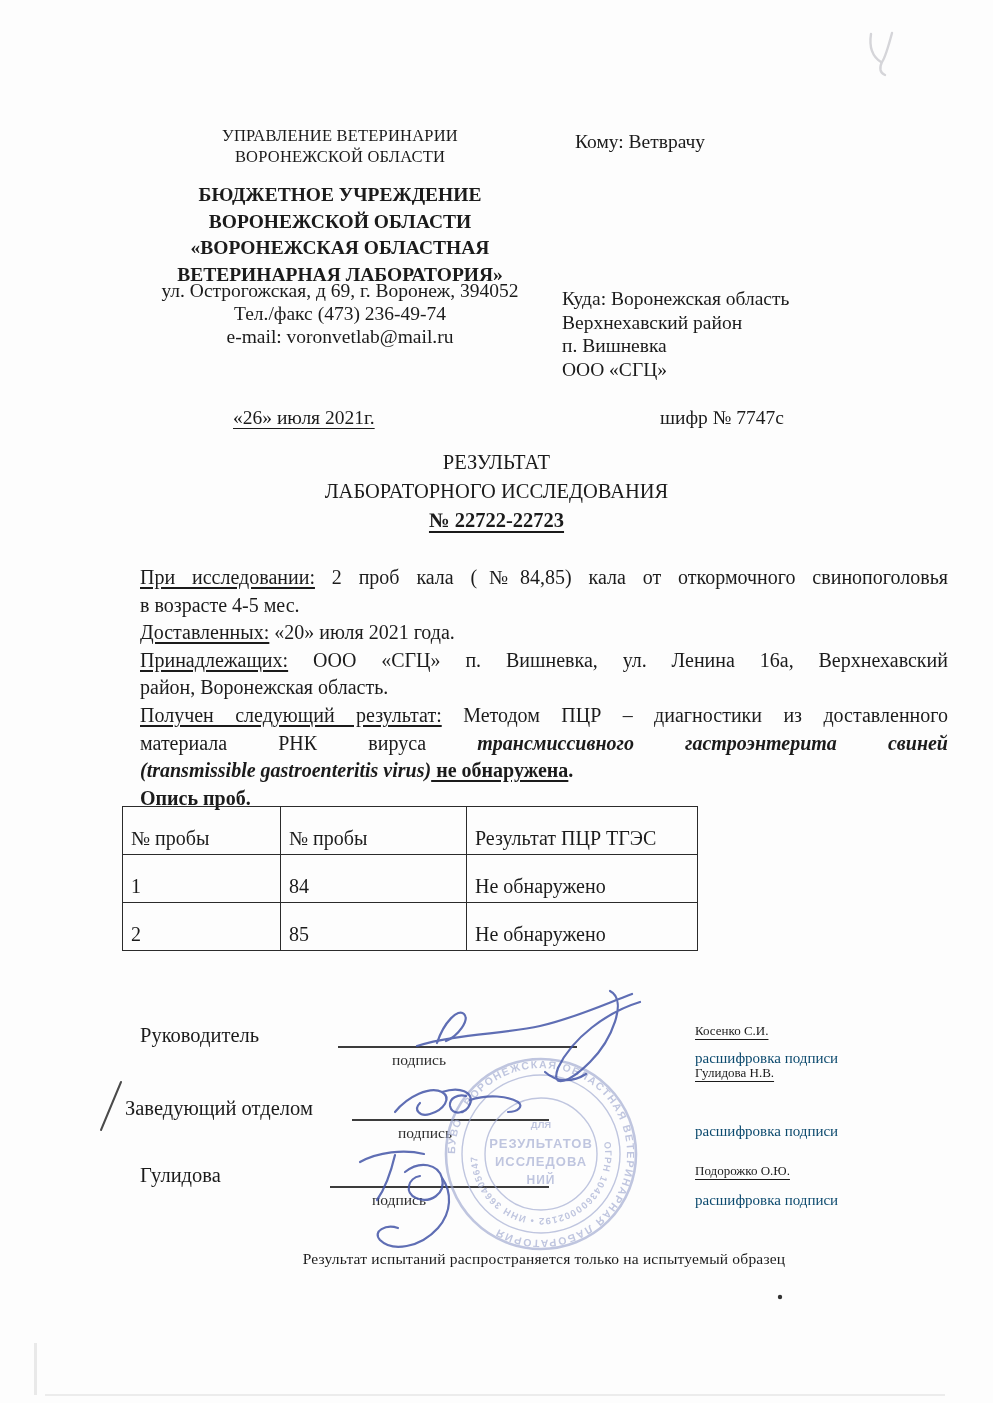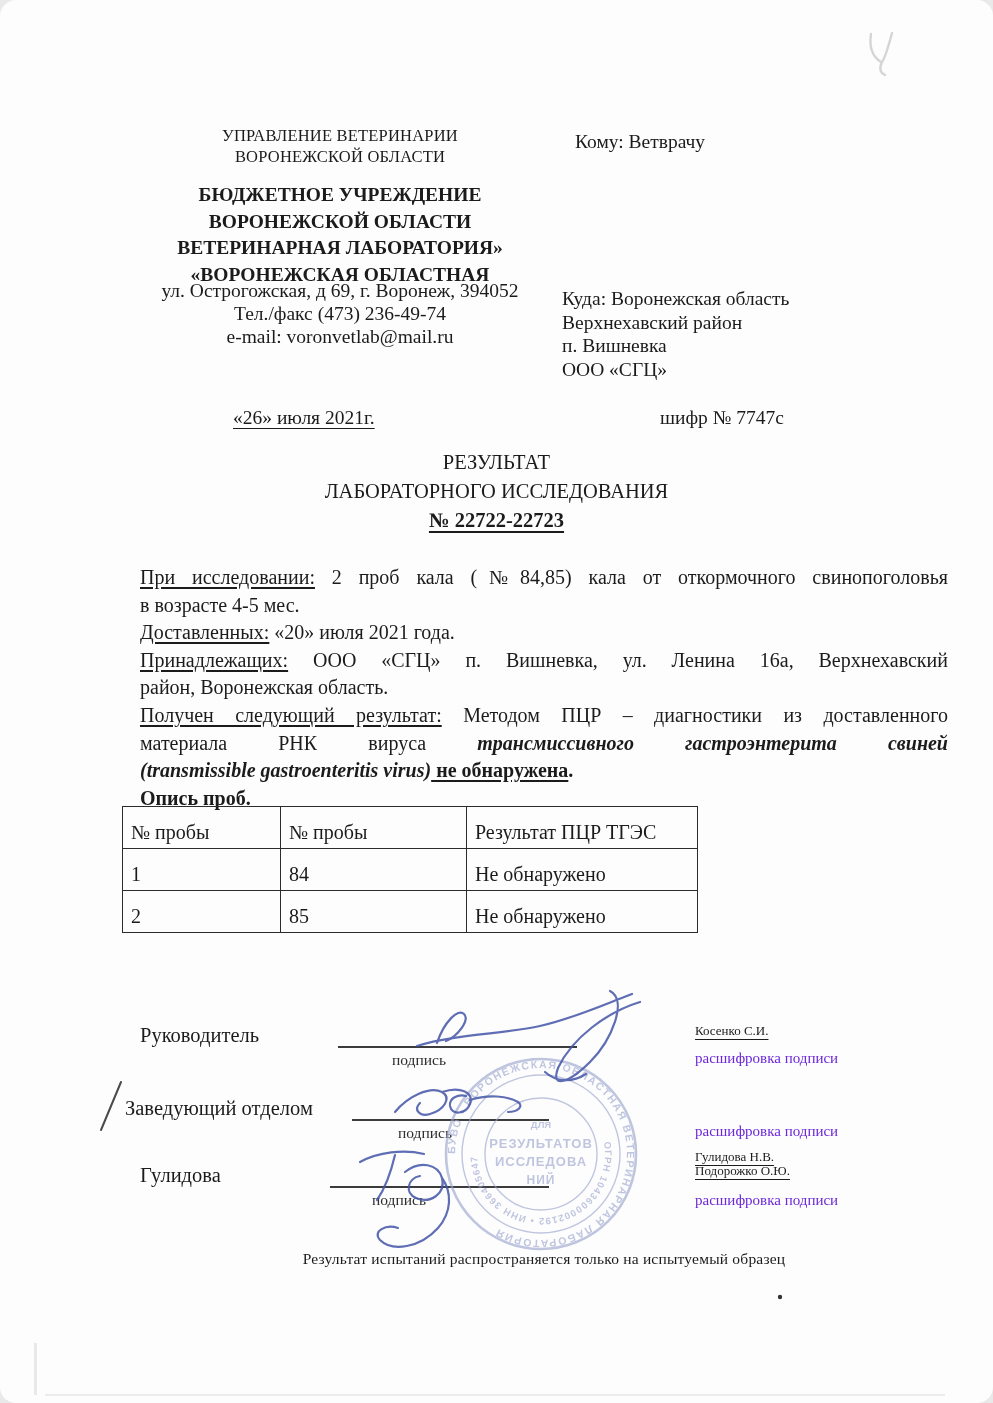--- a/index.html
+++ b/index.html
@@ -4,21 +4,20 @@
 <style>
   html,body{margin:0;padding:0;background:#e9e9e9;}
   .page{
     position:relative;
     width:993px;height:1403px;
     margin:0 auto;
     background:#fdfdfd;
     font-family:"Liberation Serif", serif;
     color:#1b1b1b;
     overflow:hidden;
-    border-radius:16px;
   }
   .abs{position:absolute;}
   
   .dept{left:140px;top:125px;width:400px;font-size:16.5px;line-height:21px;text-align:center;letter-spacing:.2px;}
   .recipient{left:575px;top:131px;font-size:19.5px;}
   .org{left:140px;top:182px;width:400px;font-size:19.5px;font-weight:bold;line-height:26.5px;text-align:center;}
   .addr{left:140px;top:279px;width:400px;font-size:19.5px;line-height:23px;text-align:center;}
   .addr-small{left:140px;top:352px;width:400px;font-size:13.5px;line-height:15.5px;text-align:center;}
   .dest{left:562px;top:287px;font-size:19.5px;line-height:23.5px;}
   .doc-date{left:233px;top:407px;font-size:19.5px;text-decoration:underline;text-underline-offset:4px;}
@@ -29,48 +28,48 @@
   
   .body-text{left:140px;top:564px;width:808px;font-size:20px;line-height:27.6px;}
   .jline{text-align:justify;text-align-last:justify;}
   .line{text-align:left;}
   .lead{text-decoration:underline;text-underline-offset:3px;text-align:center;}
   .bi{font-weight:bold;font-style:italic;}
   .bu{font-weight:bold;text-decoration:underline;text-underline-offset:3px;}
   .bold{font-weight:bold;}
   
   .samples{left:122px;top:806px;border-collapse:collapse;font-size:20px;}
-  .samples td,.samples th{border:1.6px solid #2b2b2b;font-weight:normal;text-align:left;padding:12px 6px 2px 8px;height:27px;}
+  .samples td,.samples th{border:1.6px solid #2b2b2b;font-weight:normal;text-align:left;padding:18px 6px 2px 8px;height:27px;}
   
   .sig-role{font-size:20.5px;}
   .sig-line{height:2px;background:#3c3c3c;}
   .sig-caption{font-size:15.5px;color:#2e2e2e;}
   .sig-name{font-size:13px;text-decoration:underline;text-underline-offset:4px;}
-  .sig-decipher{font-size:15px;color:#6d28d9;}
+  .sig-decipher{font-size:15px;color:#0c4a6e;}
   
   .footer{left:140px;top:1250px;width:808px;font-size:15.5px;text-align:center;letter-spacing:.2px;}
   .overlay{left:0;top:0;pointer-events:none;}
 </style>
 </head>
 <body>
 
 <div class="page">
 
   <div class="abs dept">
     <div>УПРАВЛЕНИЕ ВЕТЕРИНАРИИ</div>
     <div>ВОРОНЕЖСКОЙ ОБЛАСТИ</div>
   </div>
 
   <div class="abs recipient">Кому: Ветврачу</div>
 
   <div class="abs org">
     <div>БЮДЖЕТНОЕ УЧРЕЖДЕНИЕ</div>
     <div>ВОРОНЕЖСКОЙ ОБЛАСТИ</div>
+    <div>«ВОРОНЕЖСКАЯ ОБЛАСТНАЯ</div>
     <div>ВЕТЕРИНАРНАЯ ЛАБОРАТОРИЯ»</div>
-    <div>«ВОРОНЕЖСКАЯ ОБЛАСТНАЯ</div>
   </div>
 
   <div class="abs addr">
     <div>ул. Острогожская, д 69, г. Воронеж, 394052</div>
     <div>Тел./факс  (473) 236-49-74</div>
     <div>e-mail: voronvetlab@mail.ru</div>
   </div>
 
   <div class="abs dest">
     <div>Куда: Воронежская область</div>
@@ -127,21 +126,21 @@
 
   <div class="abs sig-role" style="left:140px;top:1024px;">Руководитель</div>
   <div class="abs sig-line" style="left:338px;top:1046px;width:239px;"></div>
   <div class="abs sig-caption" style="left:392px;top:1051px;">подпись</div>
   <div class="abs sig-name" style="left:695px;top:1023px;">Косенко С.И.</div>
   <div class="abs sig-decipher" style="left:695px;top:1050px;">расшифровка подписи</div>
 
   <div class="abs sig-role" style="left:125px;top:1097px;">Заведующий отделом</div>
   <div class="abs sig-line" style="left:352px;top:1119px;width:197px;"></div>
   <div class="abs sig-caption" style="left:398px;top:1124px;">подпись</div>
-  <div class="abs sig-name" style="left:695px;top:1149px;">Гулидова Н.В.</div>
+  <div class="abs sig-name" style="left:695px;top:1065px;">Гулидова Н.В.</div>
   <div class="abs sig-decipher" style="left:695px;top:1123px;">расшифровка подписи</div>
 
   <div class="abs sig-role" style="left:140px;top:1164px;">Гулидова</div>
   <div class="abs sig-line" style="left:330px;top:1186px;width:219px;"></div>
   <div class="abs sig-caption" style="left:372px;top:1191px;">подпись</div>
   <div class="abs sig-name" style="left:695px;top:1163px;">Подорожко О.Ю.</div>
   <div class="abs sig-decipher" style="left:695px;top:1192px;">расшифровка подписи</div>
 
   <div class="abs footer">Результат испытаний распространяется только на испытуемый образец</div>
 

